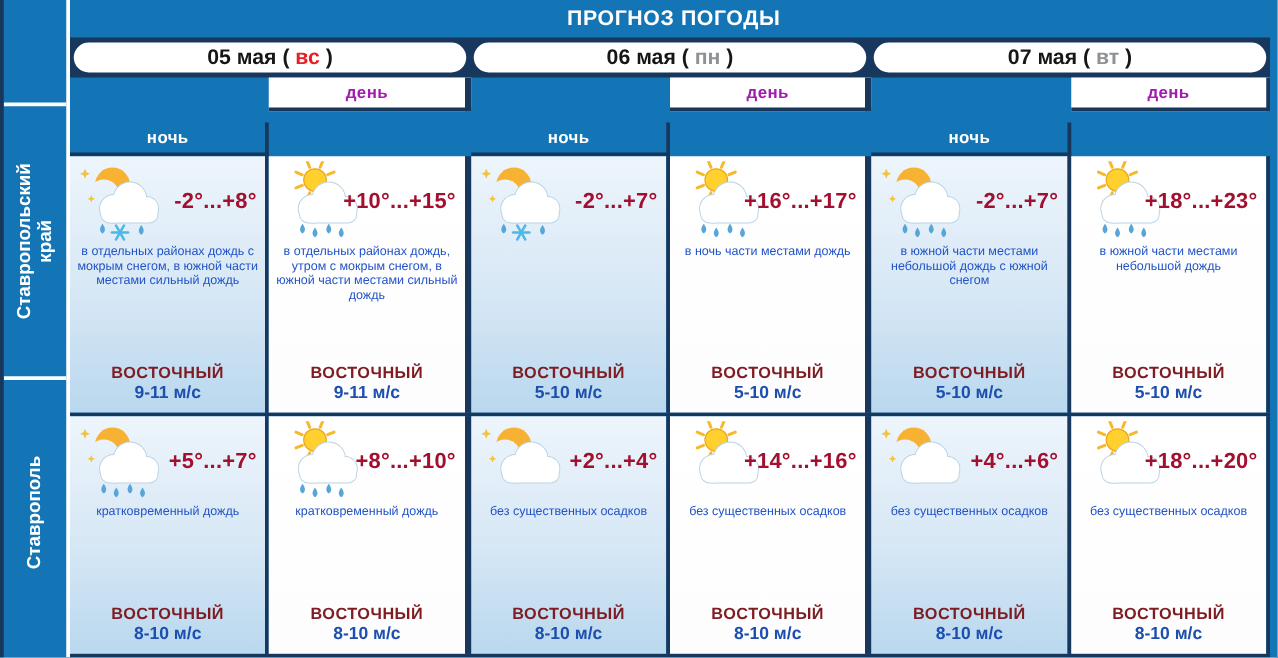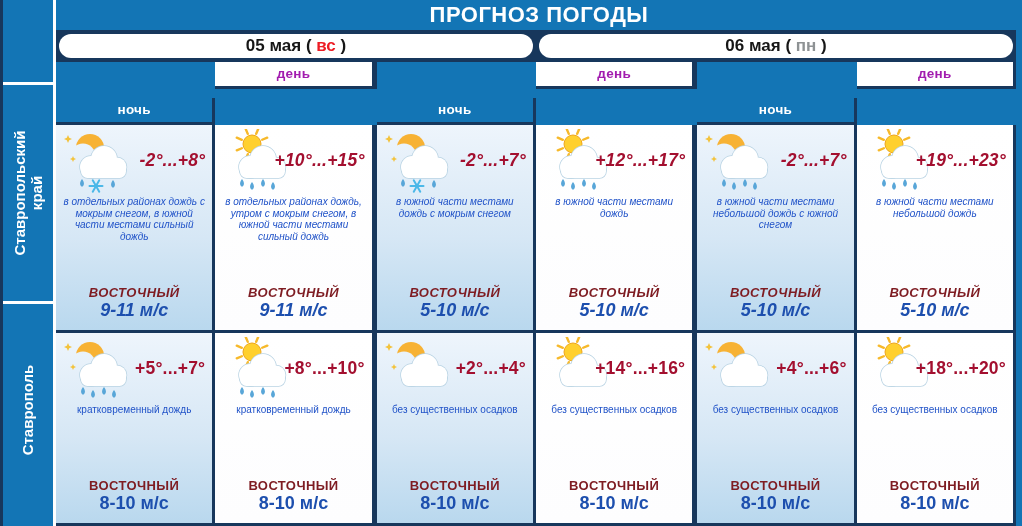--- a/index.html
+++ b/index.html
@@ -14,47 +14,47 @@
   .corner{height:85px;border-bottom:3px solid #fff;}
   .region-label{position:relative;}
   .region-label.r0{height:219px;border-bottom:3px solid #fff;}
   .region-label.r1{height:211px;}
   .vtext{position:absolute;top:50%;left:50%;transform:translate(-50%,-50%) rotate(-90deg);
          width:206px;text-align:center;white-space:pre-line;color:#fff;font-weight:bold;
          font-size:15px;line-height:1.15;}
   
   .main{flex:1;display:flex;flex-direction:column;}
   .title-bar{height:30px;line-height:30px;text-align:center;color:#fff;font-weight:bold;
-             font-size:22px;letter-spacing:.5px;}
+             font-size:17px;letter-spacing:.5px;}
   .pill-row{height:44px;background:var(--navy);margin-right:6px;display:flex;align-items:center;}
   .pill{flex:1;height:24px;line-height:24px;margin:0 3px;background:#fff;border-radius:12px;
         text-align:center;font-weight:bold;font-size:17px;color:#161616;}
   .subheader{display:flex;margin-right:6px;}
   .sub{flex:1;height:27px;line-height:24px;text-align:center;font-weight:bold;font-size:13.5px;
        letter-spacing:.3px;border-right:3px solid var(--navy);border-bottom:3px solid var(--navy);}
   .sub.night{background:var(--blue);color:#fff;margin-top:36px;}
   .sub.day{background:#fff;color:#a21caf;}
   .sub:nth-child(2),.sub:nth-child(4){border-right-width:5px;}
   .data-row{display:flex;margin-right:6px;border-bottom:3px solid var(--navy);}
-  .data-row.r0{height:284px;font-style:italic;}
+  .data-row.r0{height:284px;}
   .data-row.r1{height:263px;}
   .cell{flex:1;height:100%;border-right:3px solid var(--navy);display:flex;flex-direction:column;
         padding:4px 2px 0;}
   .cell:nth-child(2),.cell:nth-child(4){border-right-width:5px;}
   .cell.night{background:linear-gradient(180deg,#eef5fc 0%,#d6e7f5 55%,#b9d8ee 100%);}
   .cell.day{background:linear-gradient(180deg,#ffffff 0%,#fdfdfe 100%);}
   .cell-top{position:relative;height:64px;flex:none;}
   .wicon{position:absolute;left:2px;top:0;}
   .temp{position:absolute;right:5px;top:21px;font-weight:bold;font-size:17.5px;
         color:var(--temp_red);letter-spacing:.2px;white-space:nowrap;}
   .desc{margin-top:3px;text-align:center;color:var(--desc_blue);font-size:10px;line-height:1.17;
         padding:0 3px;}
   .wind{margin-top:auto;padding-bottom:9px;text-align:center;}
   .wind-dir{font-weight:bold;font-size:13px;letter-spacing:.4px;color:var(--wind_dir_maroon);}
-  .wind-speed{font-weight:bold;font-size:18px;color:var(--wind_speed_blue);}
+  .wind-speed{font-weight:bold;font-size:14px;color:var(--wind_speed_blue);}
   .dow{font-weight:bold;}
 </style>
 </head>
 <body>
 
 <div class="page">
   <div class="left-col">
     <div class="corner"></div>
     <div class="region-label r0">
       <div class="vtext">Ставропольский
@@ -62,20 +62,21 @@
     </div>
     <div class="region-label r1">
       <div class="vtext">Ставрополь</div>
     </div>
   </div>
   <div class="main">
     <div class="title-bar">ПРОГНОЗ ПОГОДЫ</div>
     <div class="pill-row">
       <div class="pill"><span>05 мая</span><span> ( </span><span class="dow" style="color: rgb(237, 28, 36);">вс</span><span> )</span></div>
       <div class="pill"><span>06 мая</span><span> ( </span><span class="dow" style="color: rgb(142, 146, 148); text-align: right;">пн</span><span> )</span></div>
+      <div class="pill"><span>07 мая</span><span> ( </span><span class="dow" style="color: rgb(142, 146, 148);">вт</span><span> )</span></div>
     </div>
     <div class="subheader">
       <div class="sub night">ночь</div>
       <div class="sub day">день</div>
       <div class="sub night">ночь</div>
       <div class="sub day">день</div>
       <div class="sub night">ночь</div>
       <div class="sub day">день</div>
     </div>
     <div class="data-row r0" data-row="0">
@@ -187,21 +188,20 @@
                 <path d="M22 50 C 24.7 53.7 24.5 56.2 22 57.8 C 19.5 56.2 19.3 53.7 22 50 Z" fill="#58a6d8"></path>
                 <path d="M53 51 C 55.7 54.7 55.5 57.2 53 58.8 C 50.5 57.2 50.3 54.7 53 51 Z" fill="#58a6d8"></path>
                 <g stroke="#4bb8e8" stroke-width="2" stroke-linecap="round">
                   <line x1="29.5" y1="57" x2="42.5" y2="57"></line>
                   <line x1="32.75" y1="51.37083487540115" x2="39.25" y2="62.62916512459885"></line>
                   <line x1="39.25" y1="51.37083487540115" x2="32.75" y2="62.62916512459885"></line>
                 </g>
               </svg></span>
       <span class="temp">-2°...+7°</span>
     </div>
-    <div class="desc">в южной части местами дождь с мокрым снегом</div>
     <div class="wind">
       <div class="wind-dir">ВОСТОЧНЫЙ</div>
       <div class="wind-speed">5-10 м/с</div>
     </div>
   </div>
 
   <div class="cell day">
     <div class="cell-top">
       <span class="wicon"><svg width="78" height="64" viewBox="0 0 78 64" xmlns="http://www.w3.org/2000/svg">
                 <g stroke="#f7b92a" stroke-width="2.4" stroke-linecap="round">
@@ -225,23 +225,23 @@
                   <circle cx="31" cy="38" r="11"></circle>
                   <circle cx="44" cy="30" r="13"></circle>
                   <circle cx="57" cy="38" r="9.5"></circle>
                   <rect x="21" y="36" width="45" height="13" rx="6.5"></rect>
                 </g>
                 <path d="M23 50 C 25.7 53.7 25.5 56.2 23 57.8 C 20.5 56.2 20.3 53.7 23 50 Z" fill="#58a6d8"></path>
                 <path d="M33 53 C 35.7 56.7 35.5 59.2 33 60.8 C 30.5 59.2 30.3 56.7 33 53 Z" fill="#58a6d8"></path>
                 <path d="M44 50 C 46.7 53.7 46.5 56.2 44 57.8 C 41.5 56.2 41.3 53.7 44 50 Z" fill="#58a6d8"></path>
                 <path d="M54 53 C 56.7 56.7 56.5 59.2 54 60.8 C 51.5 59.2 51.3 56.7 54 53 Z" fill="#58a6d8"></path>
               </svg></span>
-      <span class="temp">+12°...+17°</span>
-    </div>
-    <div class="desc">в южной части местами дождь</div>
+      <span class="temp">+16°...+17°</span>
+    </div>
+    <div class="desc">в ночь части местами дождь</div>
     <div class="wind">
       <div class="wind-dir">ВОСТОЧНЫЙ</div>
       <div class="wind-speed">5-10 м/с</div>
     </div>
   </div>
 
   <div class="cell night">
     <div class="cell-top">
       <span class="wicon"><svg width="78" height="64" viewBox="0 0 78 64" xmlns="http://www.w3.org/2000/svg">
                 <defs>
@@ -303,21 +303,21 @@
                   <circle cx="31" cy="38" r="11"></circle>
                   <circle cx="44" cy="30" r="13"></circle>
                   <circle cx="57" cy="38" r="9.5"></circle>
                   <rect x="21" y="36" width="45" height="13" rx="6.5"></rect>
                 </g>
                 <path d="M23 50 C 25.7 53.7 25.5 56.2 23 57.8 C 20.5 56.2 20.3 53.7 23 50 Z" fill="#58a6d8"></path>
                 <path d="M33 53 C 35.7 56.7 35.5 59.2 33 60.8 C 30.5 59.2 30.3 56.7 33 53 Z" fill="#58a6d8"></path>
                 <path d="M44 50 C 46.7 53.7 46.5 56.2 44 57.8 C 41.5 56.2 41.3 53.7 44 50 Z" fill="#58a6d8"></path>
                 <path d="M54 53 C 56.7 56.7 56.5 59.2 54 60.8 C 51.5 59.2 51.3 56.7 54 53 Z" fill="#58a6d8"></path>
               </svg></span>
-      <span class="temp">+19°...+23°</span>
+      <span class="temp">+18°...+23°</span>
     </div>
     <div class="desc">в южной части местами небольшой дождь</div>
     <div class="wind">
       <div class="wind-dir">ВОСТОЧНЫЙ</div>
       <div class="wind-speed">5-10 м/с</div>
     </div>
   </div>
 </div>
     <div class="data-row r1" data-row="1">
   <div class="cell night">

